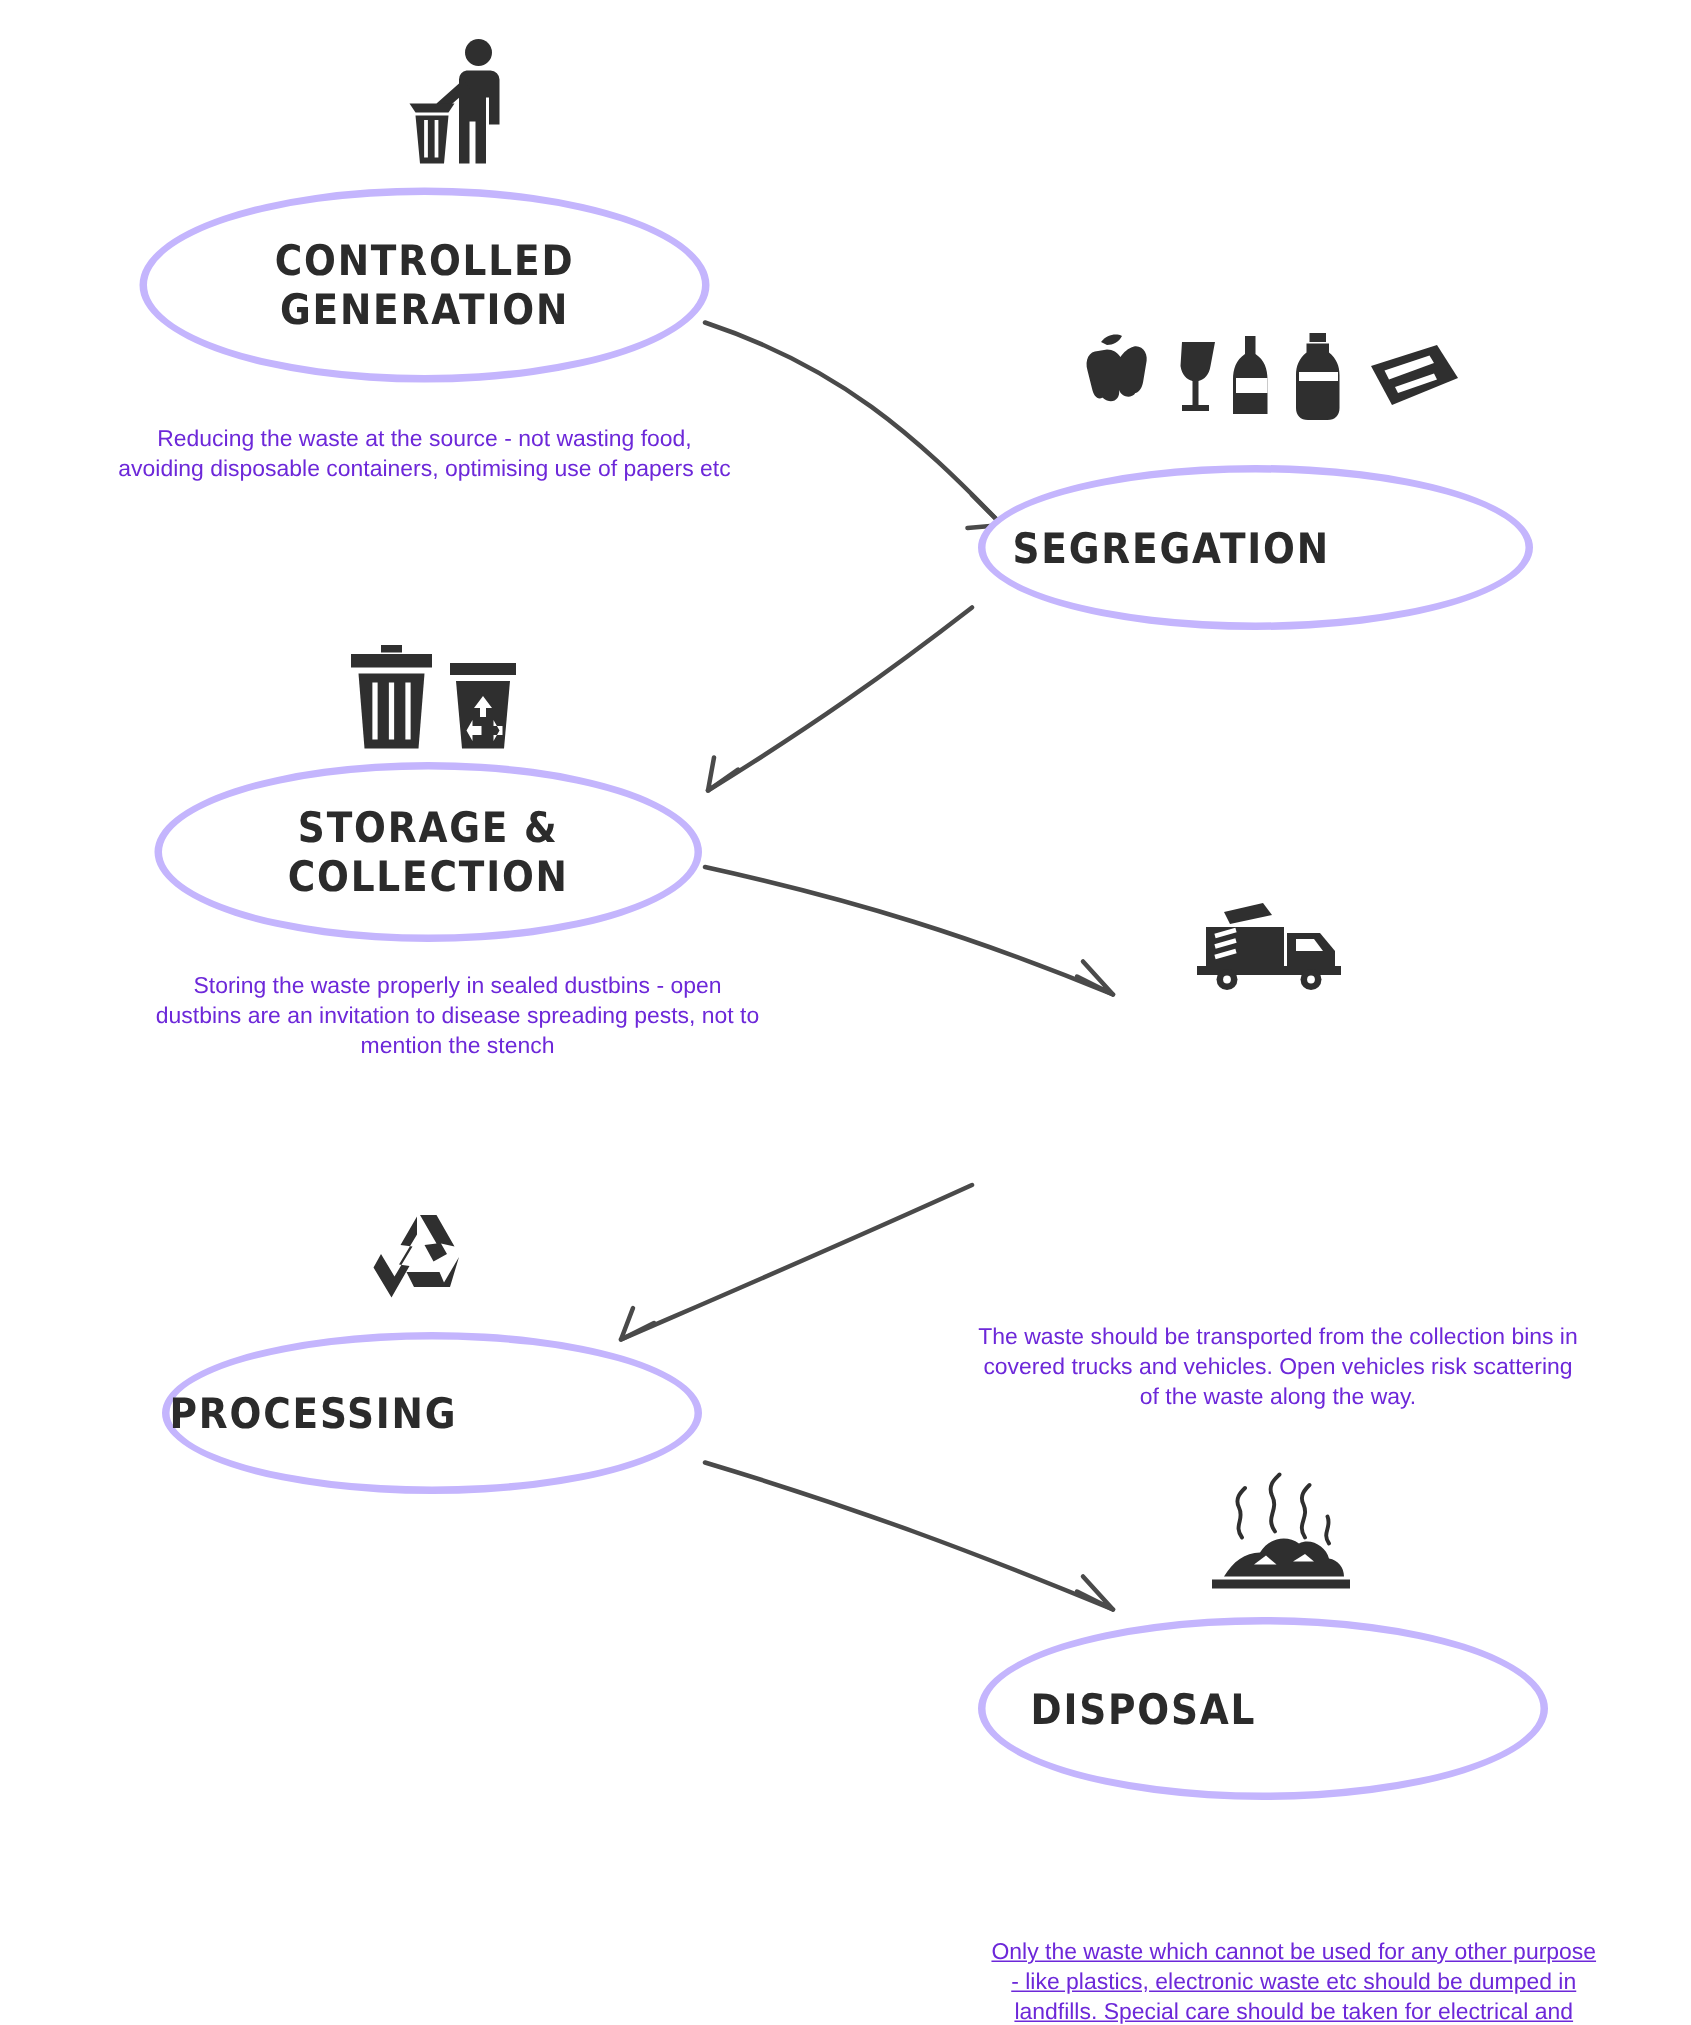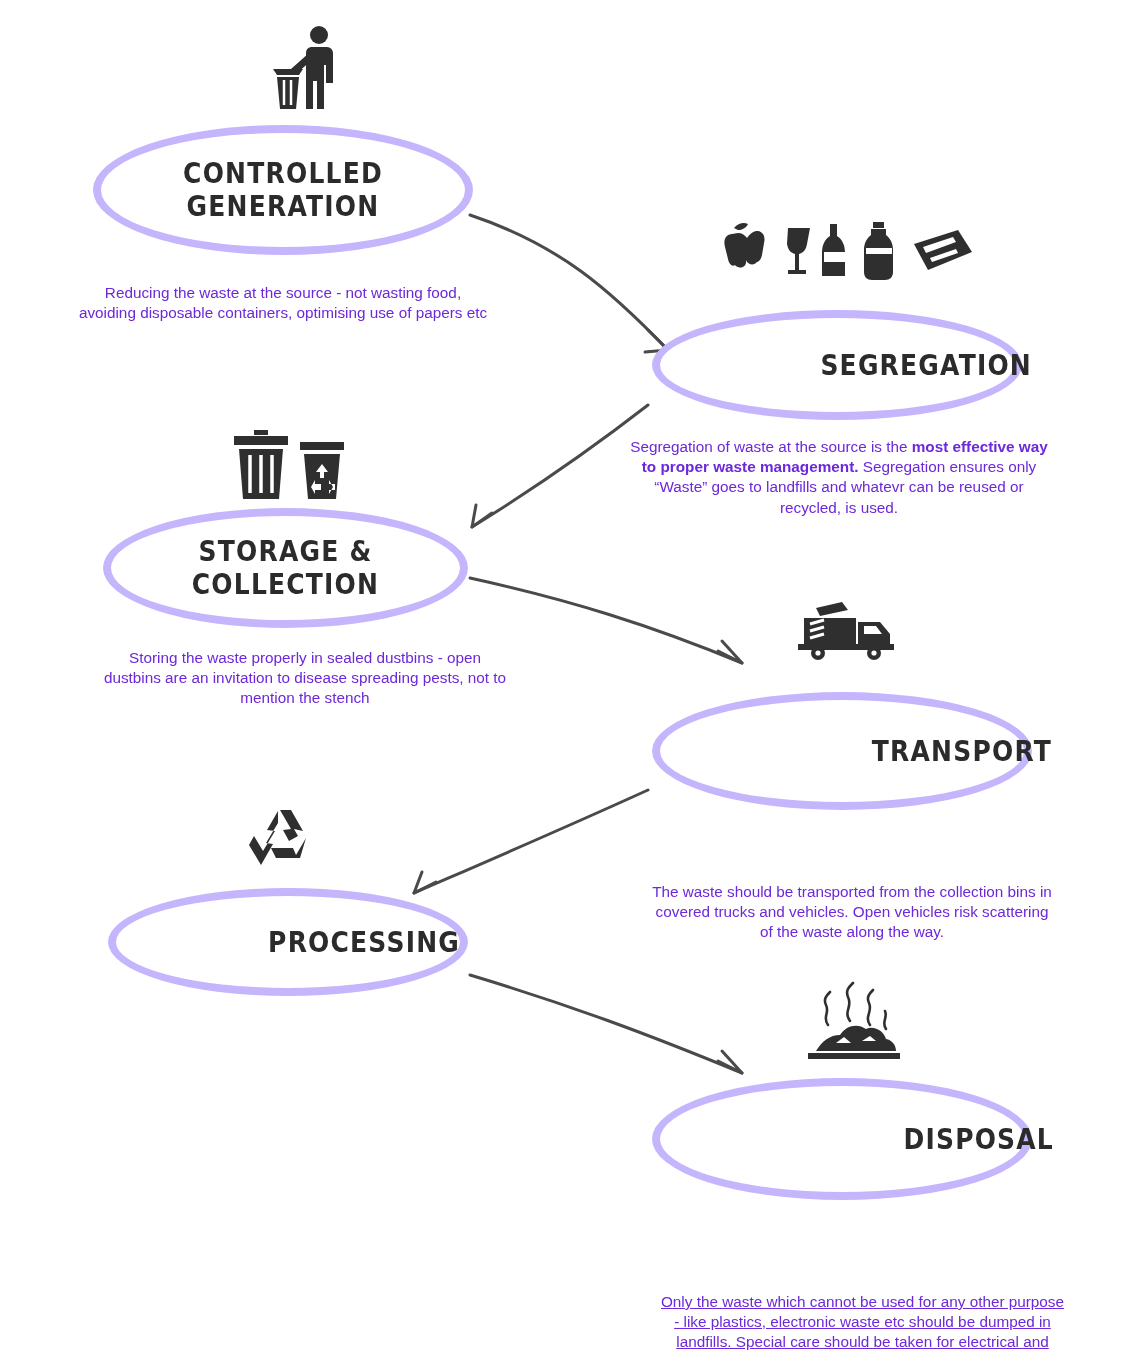--- a/index.html
+++ b/index.html
@@ -13,26 +13,26 @@
   }
   #canvas {
     position: relative;
     width: 1127px;
     height: 1350px;
     overflow: hidden;
     background: #ffffff;
   }
   .bubble {
     position: absolute;
-    border: 8px solid #c4b5fd;
+    border: 5px solid #c4b5fd;
     border-radius: 50% 50% 50% 50% / 50% 50% 50% 50%;
     box-sizing: border-box;
     display: flex;
     align-items: center;
-    justify-content: flex-end;
+    justify-content: flex-start;
     background: #ffffff;
   }
   .bubble-label {
     font-family: "DejaVu Sans", sans-serif;
     font-weight: bold;
     letter-spacing: 1.2px;
     color: #2b2b2b;
     text-align: center;
     font-size: 25px;
     text-transform: uppercase;
@@ -115,23 +115,20 @@
       <path d="M196 22 l44 -14 l14 22 l-44 18 z"></path>
       <path d="M205 25 l30 -10 l3 5 l-30 11 z" fill="#ffffff"></path>
       <path d="M212 36 l26 -9 l2 4 l-26 9 z" fill="#ffffff"></path>
     </svg>
   </div>
 
   <div class="bubble" style="left:652px; top:310px; width:370px; height:110px;">
     <span class="bubble-label" style="transform:translateX(18px) scaleY(1.12);">Segregation</span>
   </div>
 
-  <div class="desc" style="left:630px; top:437px; width:418px;">
-    <span>Segregation of waste at the source is the </span><b>most effective way to proper waste management.</b><span> Segregation ensures only “Waste” goes to landfills and whatevr can be reused or recycled, is used.</span>
-  </div>
 
   <div class="icon" style="left:228px; top:430px;">
     <svg width="118" height="72" viewBox="0 0 118 72" fill="#2f2f2f">
 
       <path d="M6 6 h54 v9 H6 z"></path>
       <path d="M26 0 h14 v5 H26 z"></path>
       <path d="M11 19 h44 l-4 50 H15 z"></path>
       <path d="M22 25 v38 M33 25 v38 M44 25 v38" stroke="#ffffff" stroke-width="3.5" fill="none"></path>
 
       <path d="M72 12 h44 v8 H72 z"></path>
@@ -154,23 +151,20 @@
       <path d="M68 26 h12 l6 8 H68 z" fill="#ffffff"></path>
       <path d="M2 44 h96 v6 H2 z"></path>
       <circle cx="22" cy="53" r="7"></circle>
       <circle cx="78" cy="53" r="7"></circle>
       <circle cx="22" cy="53" r="2.6" fill="#ffffff"></circle>
       <circle cx="78" cy="53" r="2.6" fill="#ffffff"></circle>
       <path d="M14 24 l14 -4 M14 31 l14 -4 M14 38 l14 -4" stroke="#ffffff" stroke-width="3" fill="none"></path>
     </svg>
   </div>
 
-  <div class="bubble" style="left:652px; top:692px; width:380px; height:118px;">
-    <span class="bubble-label" style="transform:translateX(28px) scaleY(1.12);">Transport</span>
-  </div>
 
   <div class="desc" style="left:652px; top:838px; width:400px;margin-top:44px;">The waste should be transported from the collection bins in covered trucks and vehicles. Open vehicles risk scattering of the waste along the way.</div>
 
   <div class="icon" style="left:248px; top:808px;">
     <svg width="64" height="62" viewBox="0 0 64 62" fill="#2f2f2f">
       <path d="M32 2 l11 19 l-8 1 l6 11 l9 -5 l-4 -7 l9 2 l-12 -21 z"></path>
       <path d="M30 3 L19 22 l8 1 l-12 20 l-9 -15 l-5 9 l12 20 l12 -21 l-7 -1 l12 -20 z"></path>
       <path d="M58 30 l-10 17 l-3 -7 l-22 0 l5 10 h24 z"></path>
       <path d="M24 46 l-6 6 l6 6 v-4 h8 v-4 h-8 z" fill="#ffffff"></path>
     </svg>

